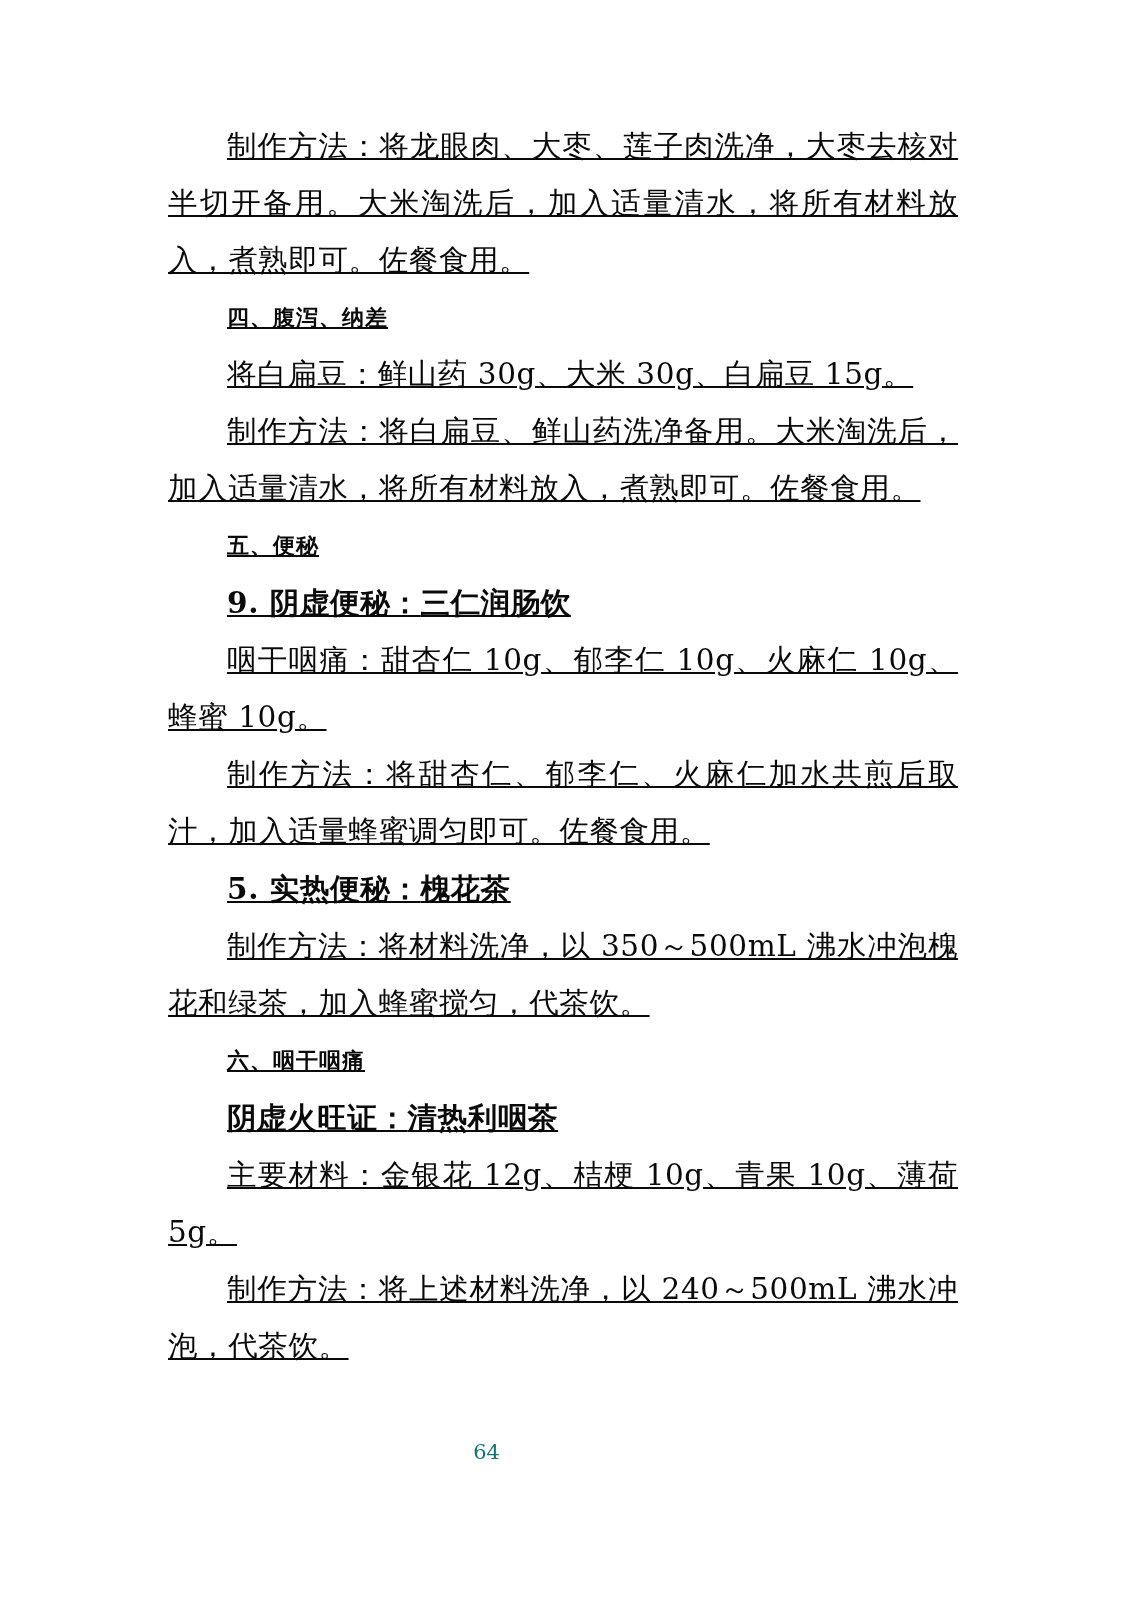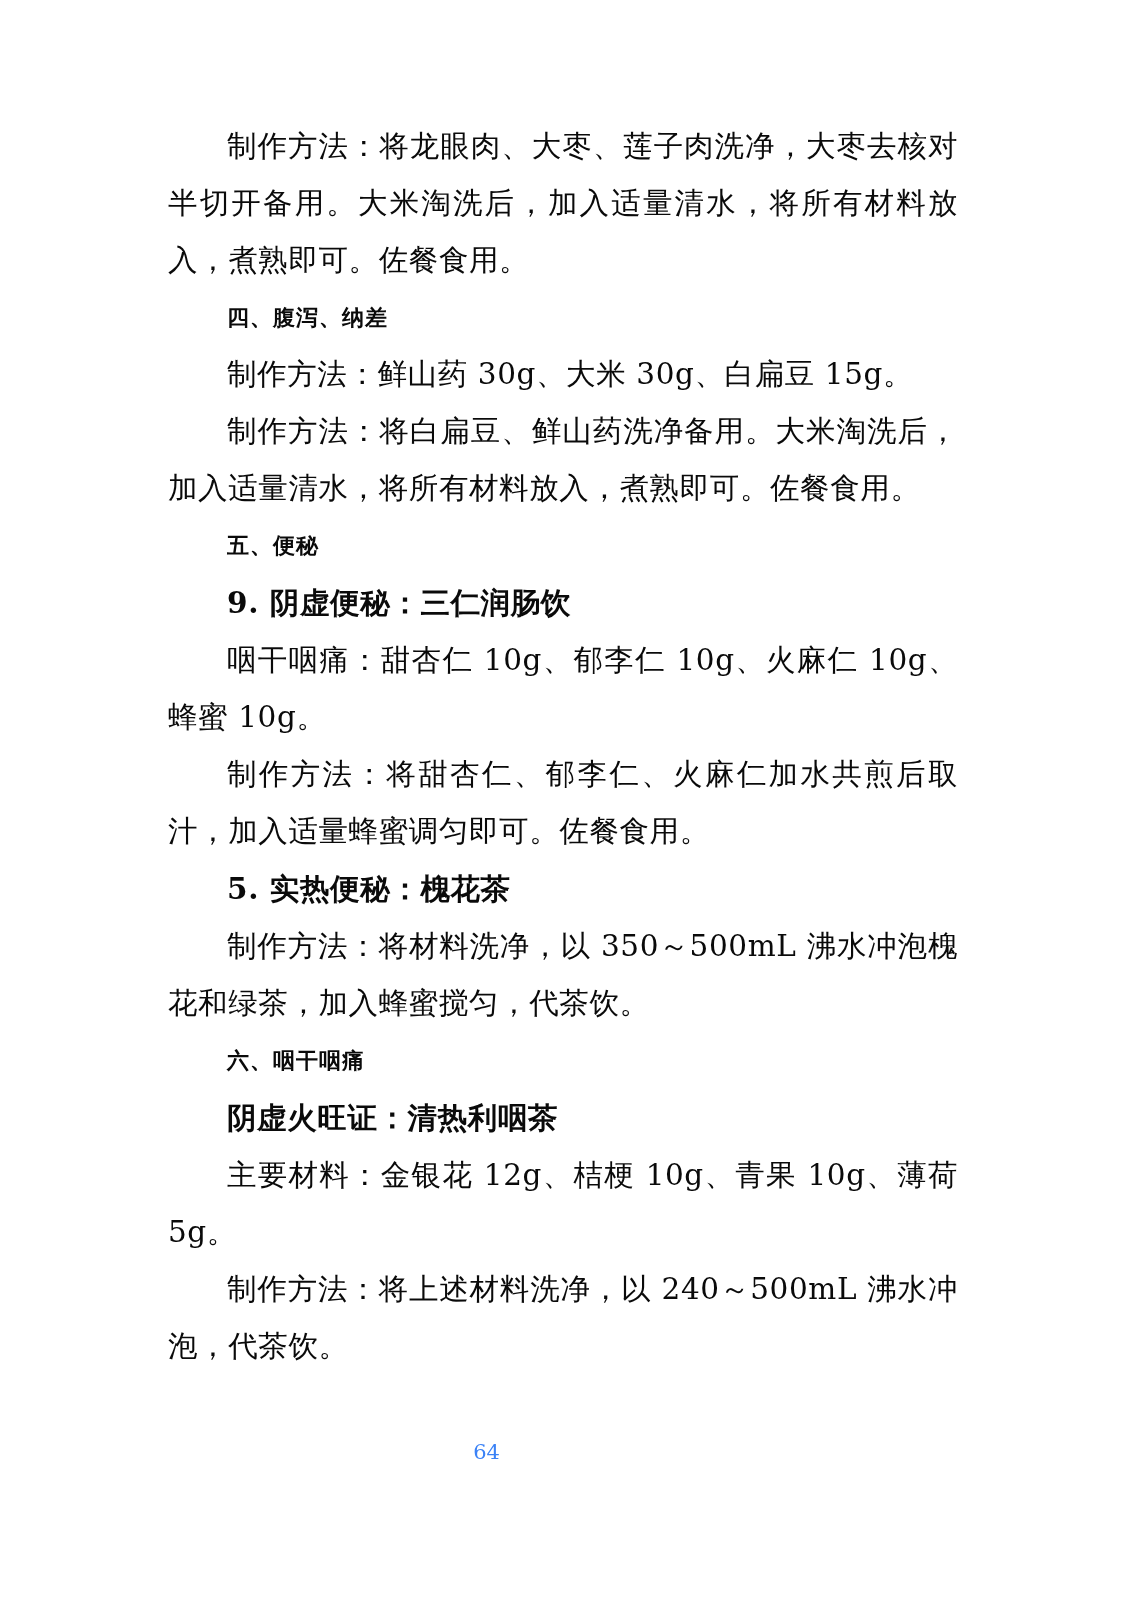--- a/index.html
+++ b/index.html
@@ -16,20 +16,21 @@
     overflow: hidden;
   }
   .page {
     position: absolute;
     left: 0;
     top: 0;
     width: 909px;
     height: 1600px;
     box-sizing: border-box;
     padding: 118px 175px 0 168px;
+    text-decoration: underline;
   }
   .content {
     width: 790px;
   }
   p {
     margin: 0;
     font-size: 29.5px;
     line-height: 57px;
     letter-spacing: 0.6px;
     text-align: justify;
@@ -52,35 +53,35 @@
     font-weight: bold;
   }
   .page-number {
     position: absolute;
     left: 0;
     top: 1440px;
     width: 973px;
     text-align: center;
     font-size: 21px;
     font-family: "DejaVu Serif", "Liberation Serif", serif;
-    color: #3b82f6;
+    color: #0f766e;
   }
 </style>
 </head>
 <body>
 
 <div class="page">
   <div class="content">
 
     <p class="para">制作方法：将龙眼肉、大枣、莲子肉洗净，大枣去核对半切开备用。大米淘洗后，加入适量清水，将所有材料放入，煮熟即可。佐餐食用。</p>
 
     <p class="heading">四、腹泻、纳差</p>
 
 
-    <p class="para">制作方法：鲜山药 30g、大米 30g、白扁豆 15g。</p>
+    <p class="para">将白扁豆：鲜山药 30g、大米 30g、白扁豆 15g。</p>
 
     <p class="para">制作方法：将白扁豆、鲜山药洗净备用。大米淘洗后，加入适量清水，将所有材料放入，煮熟即可。佐餐食用。</p>
 
     <p class="heading">五、便秘</p>
 
     <p class="subheading"><span class="bold">9. 阴虚便秘：</span><span class="bold">三仁润肠饮</span></p>
 
     <p class="para">咽干咽痛：甜杏仁 10g、郁李仁 10g、火麻仁 10g、蜂蜜 10g。</p>
 
     <p class="para">制作方法：将甜杏仁、郁李仁、火麻仁加水共煎后取汁，加入适量蜂蜜调匀即可。佐餐食用。</p>

